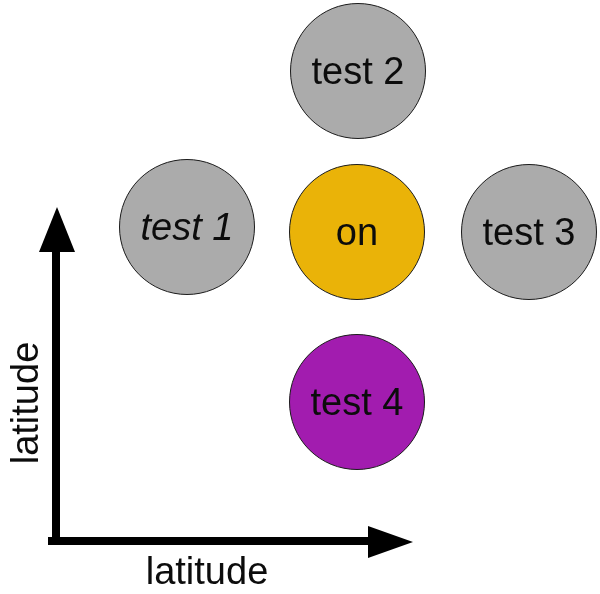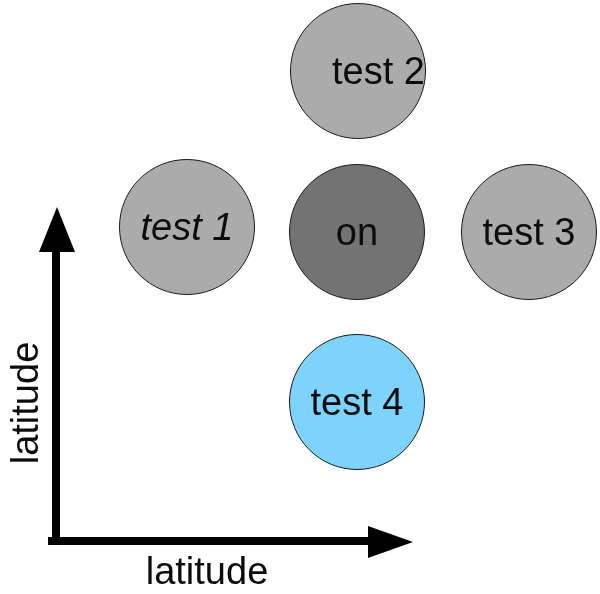--- a/index.html
+++ b/index.html
@@ -18,21 +18,21 @@
     box-sizing: border-box;
     display: flex; align-items: center; justify-content: center;
   }
   .node-label {
     font-size: 38px;
     color: #0c0c0c;
     line-height: 1;
     white-space: nowrap;
   }
   #node-test-1 { left: 119px; top: 159px; }
-  #node-test-2 { left: 290px; top: 3px; justify-content: flex-end; }
+  #node-test-2 { left: 290px; top: 3px; }
   #node-on     { left: 289px; top: 164px; }
   #node-test-3 { left: 461px; top: 164px; text-align: center; }
   #node-test-4 { left: 289px; top: 334px; }
 
   .axis-shaft { position: absolute; background: #000000; }
   #y-axis-shaft { left: 52px; top: 248px; width: 8px;  height: 297px; }
   #x-axis-shaft { left: 48px; top: 537px; width: 322px; height: 8px; }
 
   #y-axis-arrowhead {
     position: absolute; left: 39px; top: 207px;
@@ -74,21 +74,21 @@
 <div id="x-axis-arrowhead"></div>
 <div class="axis-label" id="y-axis-label">latitude</div>
 <div class="axis-label" id="x-axis-label">latitude</div>
 
 <div class="node" id="node-test-2" style="background-color: rgb(171, 171, 171);">
   <span class="node-label">test 2</span>
 </div>
 <div class="node" id="node-test-1" style="background-color: rgb(171, 171, 171); font-style: italic;">
   <span class="node-label">test 1</span>
 </div>
-<div class="node" id="node-on" style="background-color: #737373;">
+<div class="node" id="node-on" style="background-color: #eab308;">
   <span class="node-label">on</span>
 </div>
 <div class="node" id="node-test-3" style="background-color: rgb(171, 171, 171);">
   <span class="node-label">test 3</span>
 </div>
-<div class="node" id="node-test-4" style="background-color: #7dd3fc;">
+<div class="node" id="node-test-4" style="background-color: #a21caf;">
   <span class="node-label">test 4</span>
 </div>
 
 </body></html>

